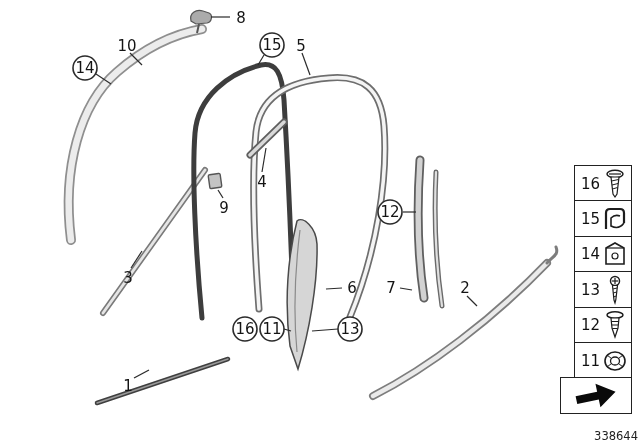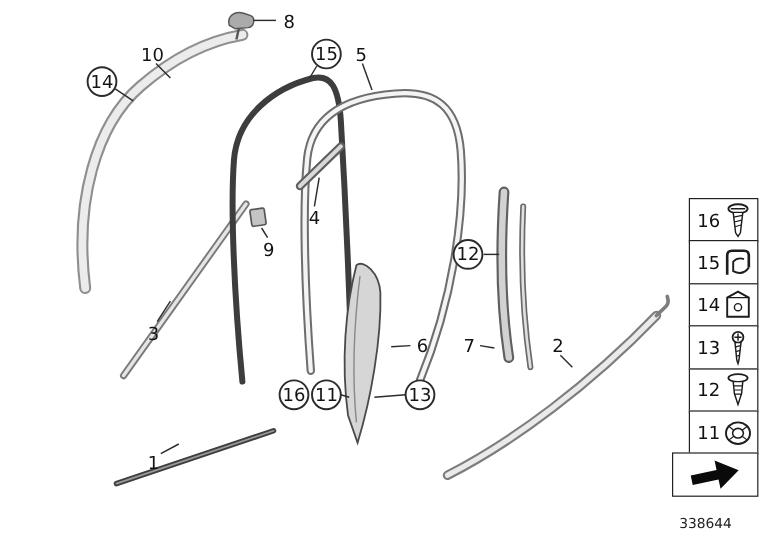--- a/index.html
+++ b/index.html
@@ -16,21 +16,21 @@
   .legend-row{
     width:58px;height:37px;border:1.6px solid #222;margin-top:-1.6px;background:#fff;
     display:flex;align-items:center;justify-content:space-between;padding:0 3px 0 6px;cursor:pointer;
   }
   .legend-row:first-child{margin-top:0}
   .legend-num{font-size:15px;color:#111}
   .arrow-box{
     width:72px;height:37px;border:1.6px solid #222;margin-top:-1.6px;margin-left:-14px;background:#fff;
     display:flex;align-items:center;justify-content:center;
   }
-  .part-no{position:absolute;left:566px;top:429px;width:72px;text-align:left;font-size:11.5px;color:#222}
+  .part-no{position:absolute;left:566px;top:429px;width:72px;text-align:right;font-size:11.5px;color:#222}
 </style>
 </head>
 <body>
 
 <svg id="diagram-svg" width="640" height="448" viewBox="0 0 640 448">
 
   <g>
     <path d="M 71,240 C 62,168 80,104 117,72 C 149,44 179,33 202,29" fill="none" stroke="#8f8f8f" stroke-width="10" stroke-linecap="round"></path>
     <path d="M 71,240 C 62,168 80,104 117,72 C 149,44 179,33 202,29" fill="none" stroke="#ececec" stroke-width="6.5" stroke-linecap="round"></path>
   </g>

